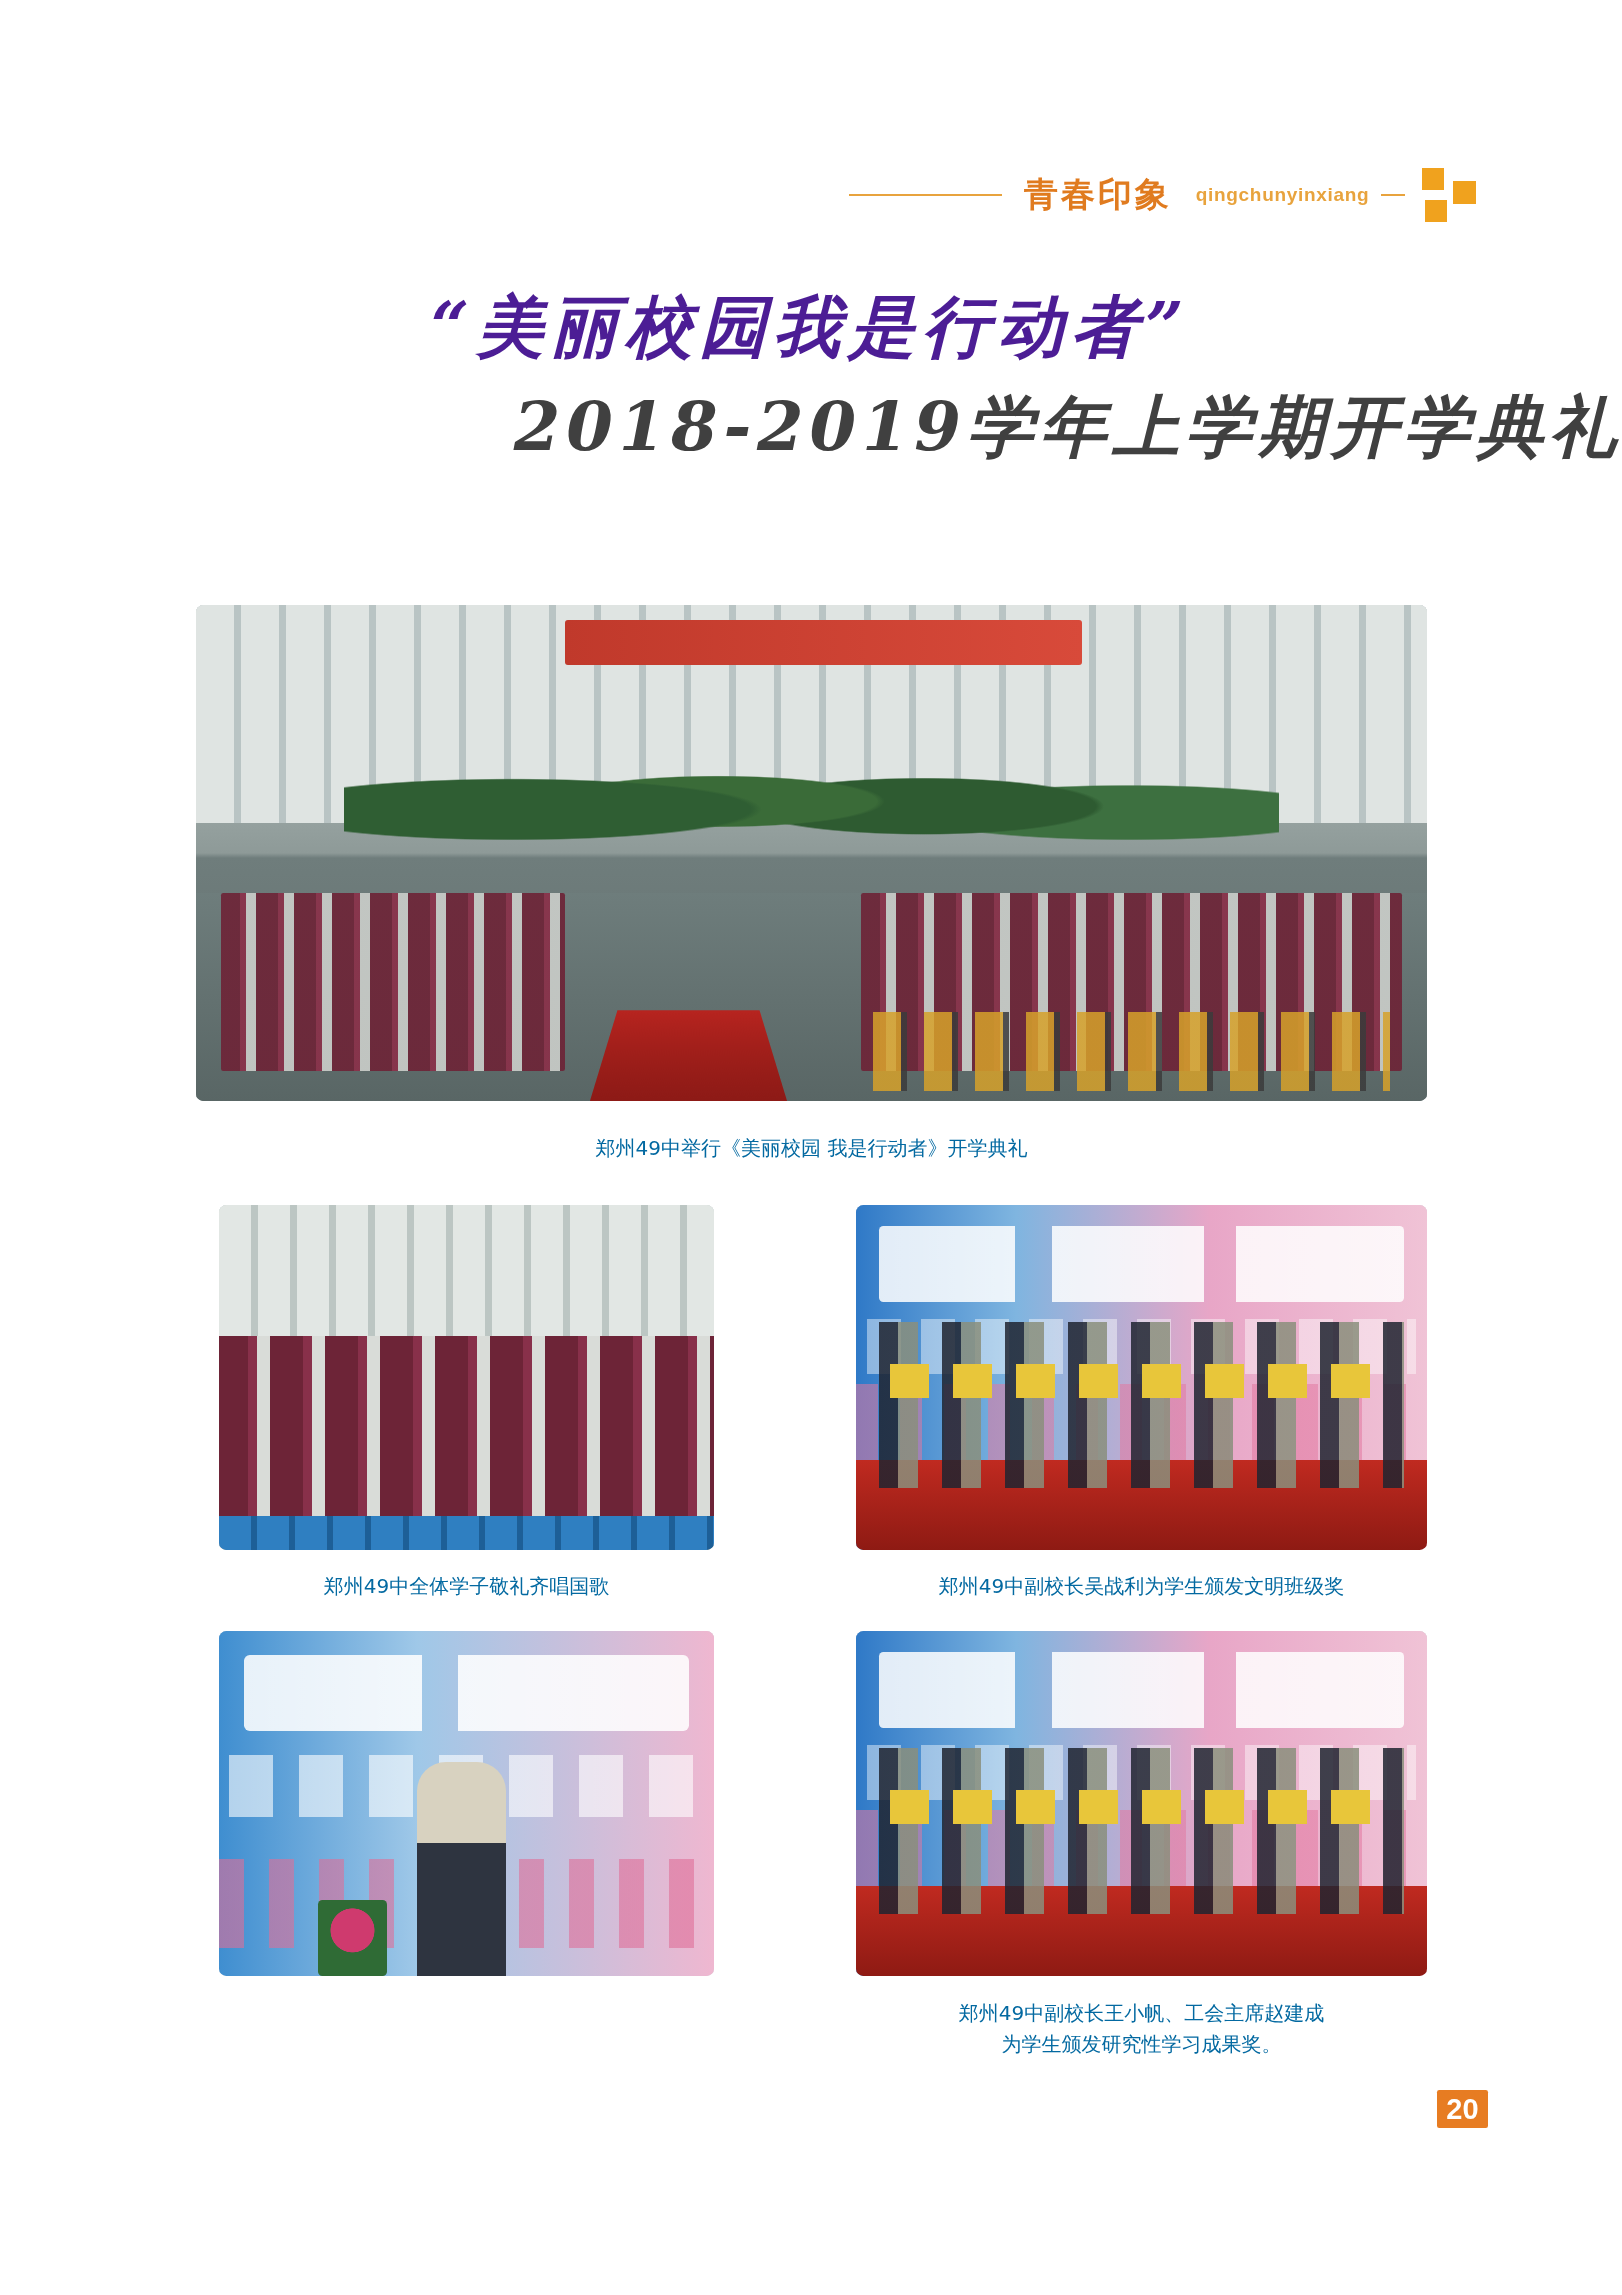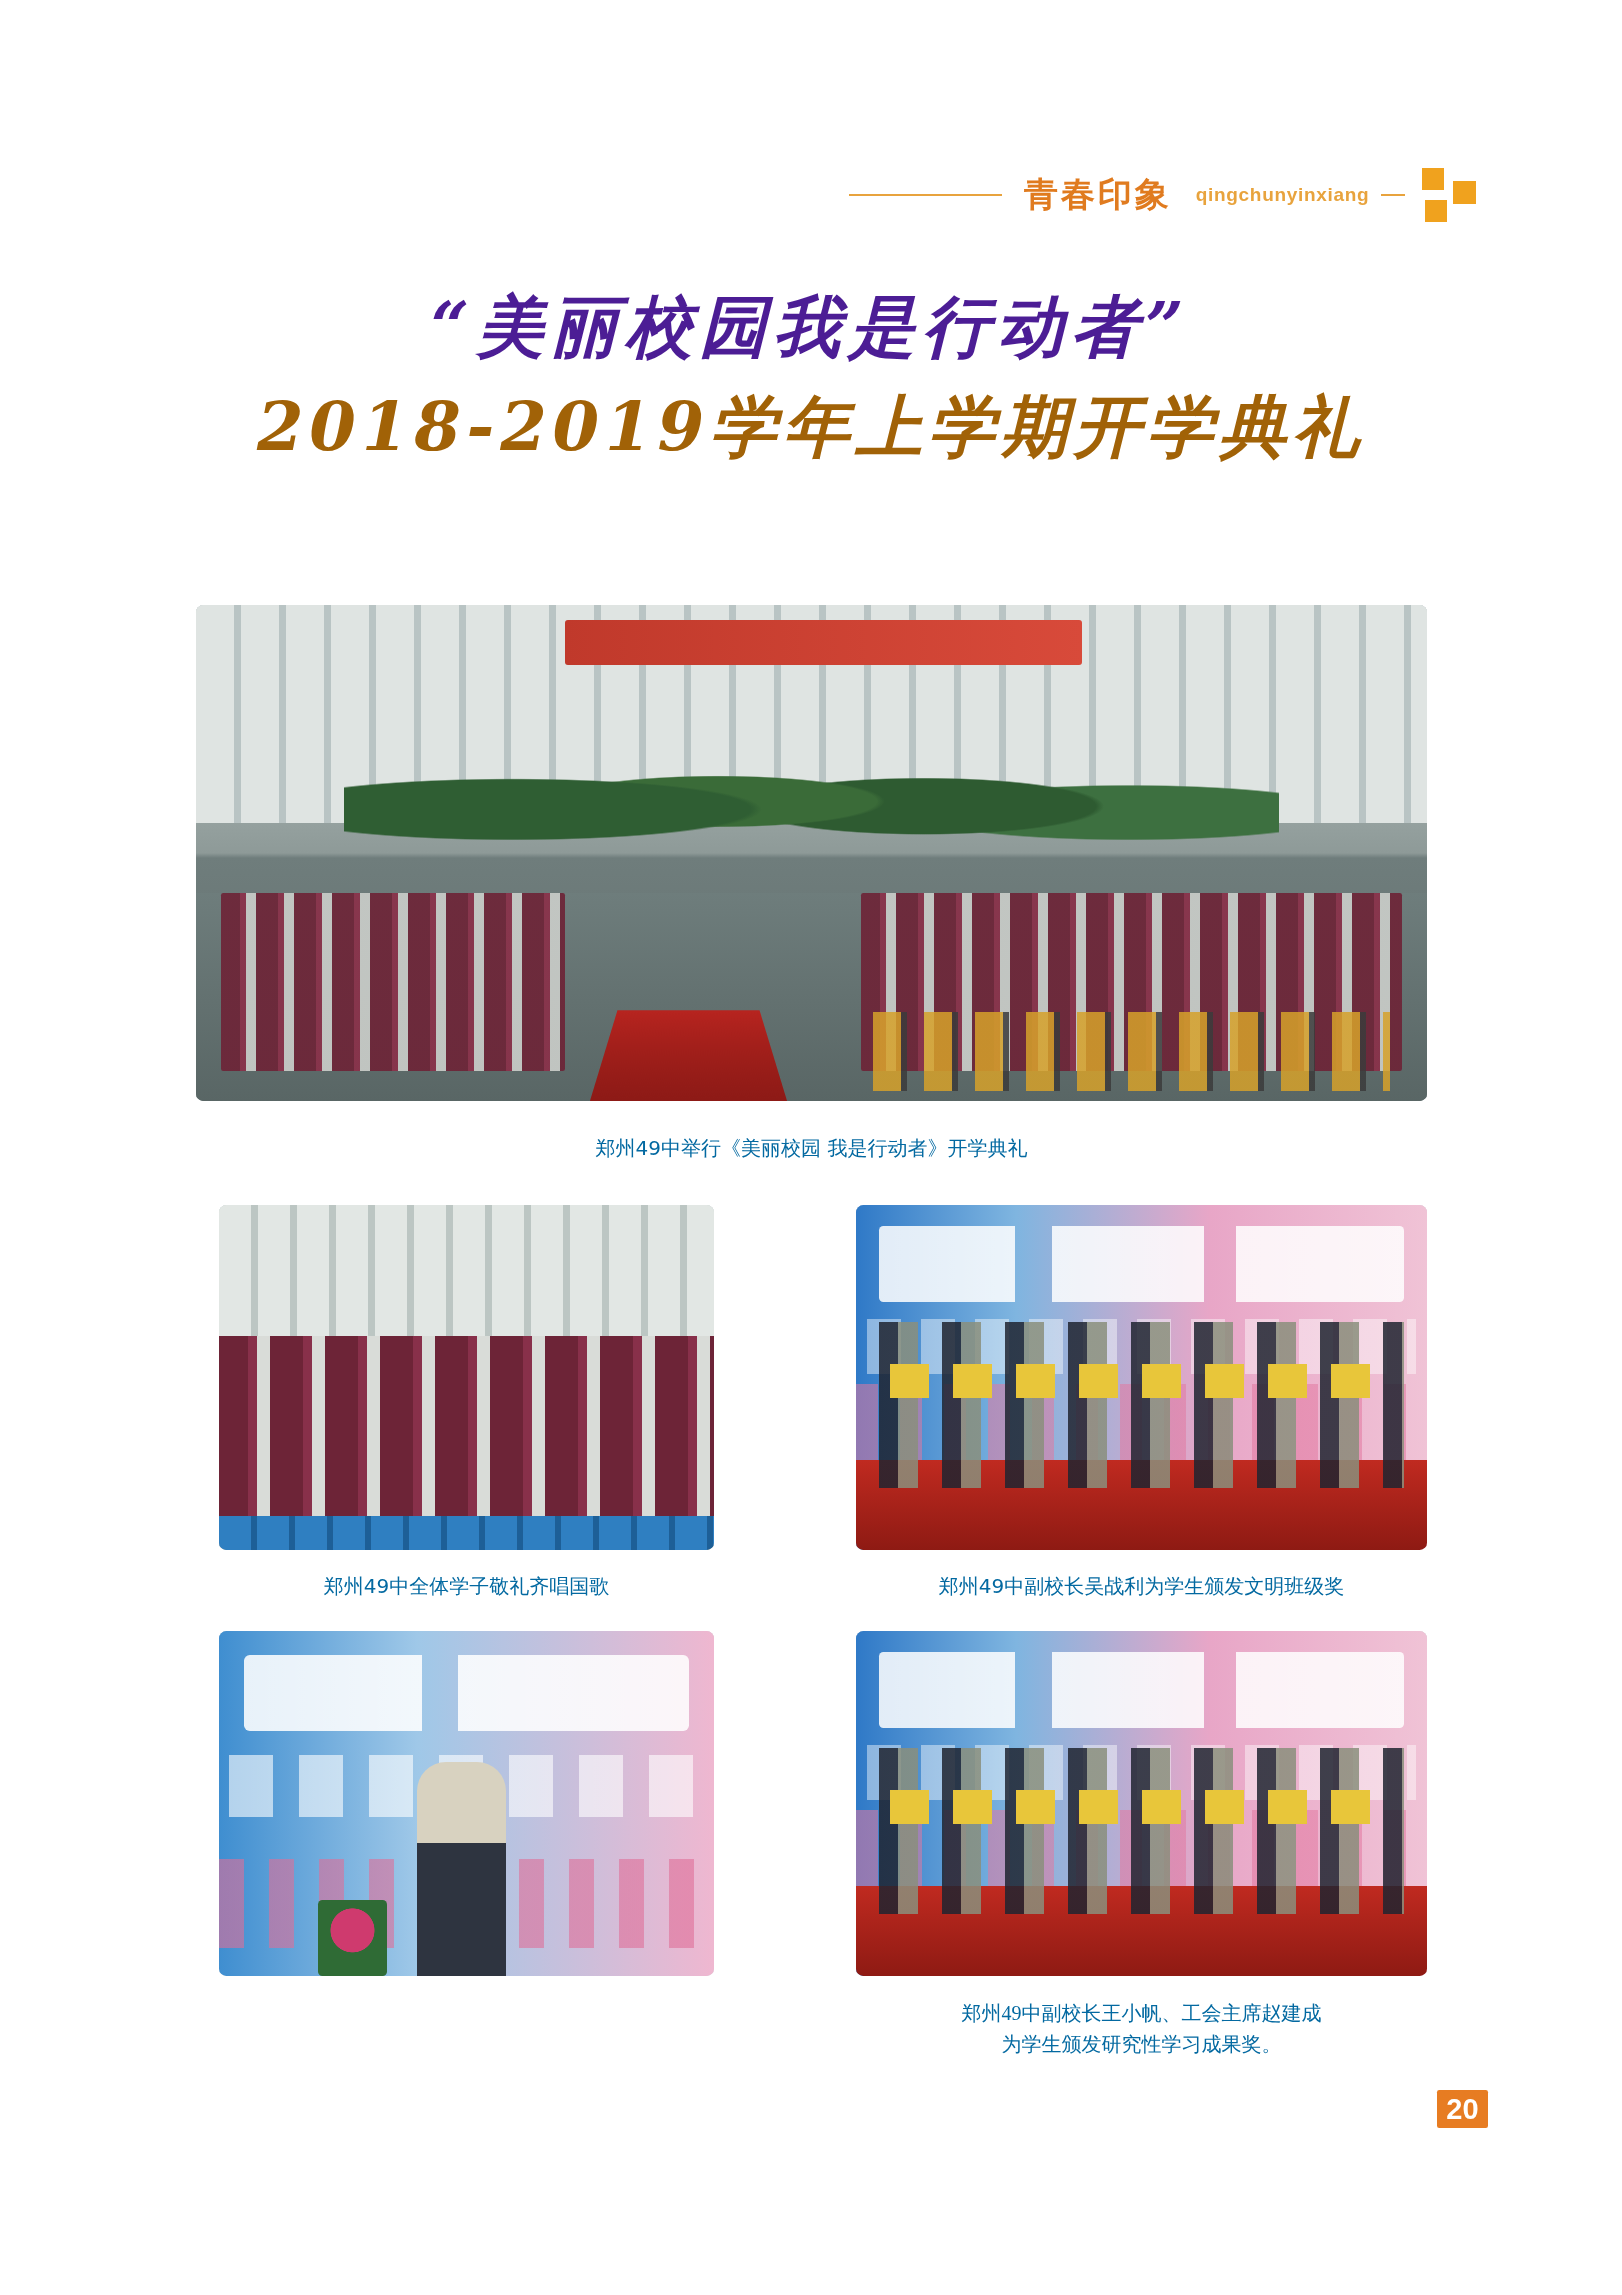--- a/index.html
+++ b/index.html
@@ -89,25 +89,26 @@
     color: #4c1d95;
     letter-spacing: 7.3px;
     line-height: 1.25;
     white-space: nowrap;
   }
   .title-2 {
     font-family: "DejaVu Serif", serif;
     font-style: italic;
     font-weight: bold;
     font-size: 67px;
-    color: #a16207;
+    color: #404040;
     letter-spacing: 5.8px;
     line-height: 1.35;
     white-space: nowrap;
     margin-top: 13px;
+    text-align: right;
   }
 
   
   .photo {
     position: absolute;
     border-radius: 7.3px;
     overflow: hidden;
     background: #cfd6da;
   }
   .caption {
@@ -171,21 +172,20 @@
   .photo-5 {
     left: 856px;
     top: 1631px;
     width: 571px;
     height: 345px;
   }
   .cap-5 {
     left: 856px;
     top: 1998px;
     width: 571px;
-    font-family: Liberation Serif, serif;
   }
 
   
   .pagenum {
     position: absolute;
     right: 134px;
     top: 2090px;
     width: 51px;
     height: 38px;
     background: #e77c22;

